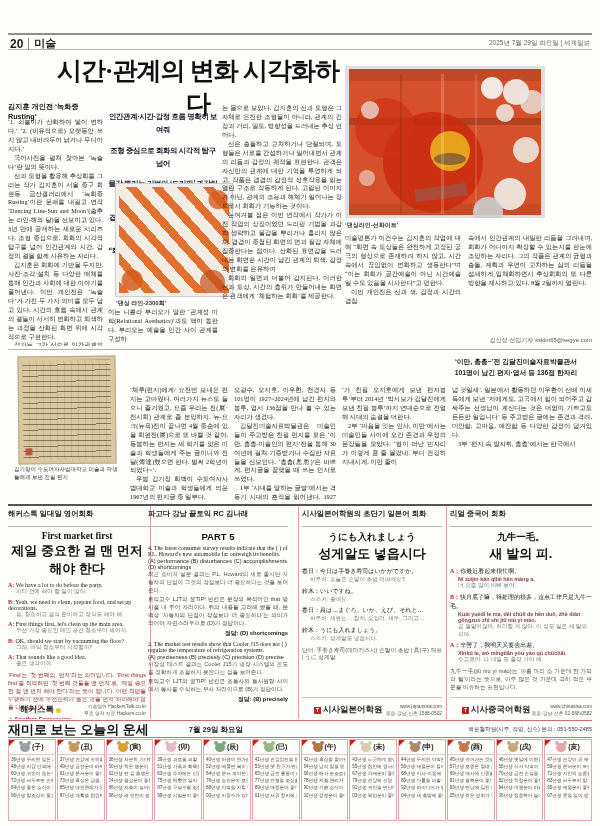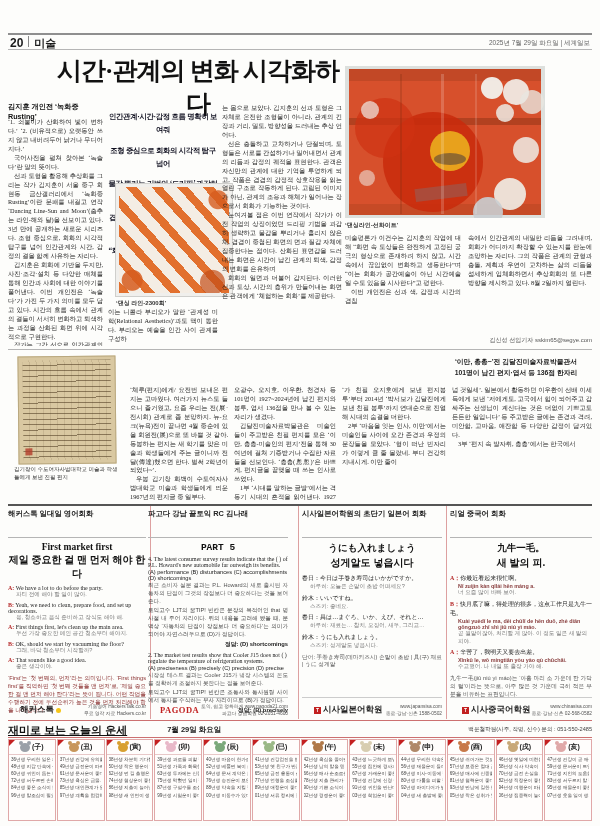--- a/index.html
+++ b/index.html
@@ -1,21 +1,21 @@
 <!DOCTYPE html>
 <html><head>
 <meta charset="utf-8">
 <style>
   html,body{margin:0;padding:0;background:#e9e9e6;}
   .page{position:relative;width:600px;height:826px;background:#fdfdfb;margin:0 auto;overflow:hidden;
         font-family:"Liberation Serif","DejaVu Serif",serif;color:#1c1c1c;}
   
   .rule-thick{position:absolute;left:8px;right:8px;height:2px;background:#8f8f8f;}
   .rule-thin{position:absolute;left:8px;right:8px;height:1px;background:#b5b5b5;}
-  .hdr-left{position:absolute;left:10px;top:36px;display:flex;gap:5px;
+  .hdr-left{position:absolute;left:10px;top:36px;display:flex;align-items:center;gap:5px;
             font-family:"Liberation Sans",sans-serif;}
   .hdr-no{font-size:12px;font-weight:bold;}
   .hdr-bar{width:1px;height:11px;background:#888;}
   .hdr-sec{font-size:11px;font-weight:bold;}
   .hdr-date{position:absolute;right:10px;top:39px;font-size:6.5px;color:#666;
             font-family:"Liberation Sans",sans-serif;}
   
   .headline1{position:absolute;left:48px;top:54px;width:300px;text-align:center;
              font-size:25px;font-weight:600;letter-spacing:-1px;color:#111;}
   .kicker{position:absolute;left:8px;top:102px;width:96px;font-size:7.2px;font-weight:bold;
@@ -48,24 +48,24 @@
   .headline2{position:absolute;left:130px;top:352px;width:302px;text-align:center;
              font-size:19px;font-weight:600;letter-spacing:-1px;color:#111;}
   .subhead2{position:absolute;left:438px;top:356px;width:156px;text-align:center;
             font-size:6.8px;font-weight:bold;line-height:11px;color:#222;
             font-family:"Liberation Sans",sans-serif;}
   
   .lesson-top{position:absolute;left:8px;right:8px;top:504px;height:2px;background:#555;}
   .vsep{position:absolute;top:506px;height:213px;width:1px;background:#dda0a0;}
   .lesson{position:absolute;top:506px;height:213px;overflow:hidden;
           font-family:"Liberation Sans",sans-serif;}
-  .lhead{font-size:7.4px;font-weight:bold;color:#222;padding:3px 0 18px;border-bottom:1px solid #b5b5b5;}
+  .lhead{font-size:7.4px;font-weight:bold;color:#222;padding:3px 0 7px;border-bottom:1px solid #b5b5b5;}
   .ltitle{font-size:9.5px;font-weight:bold;text-align:center;margin-top:4px;color:#111;
           font-family:"Liberation Serif",serif;}
-  .ltitle-ko{font-size:10px;font-weight:bold;text-align:center;margin:1px 0 4px;color:#111;}
+  .ltitle-ko{font-size:13px;font-weight:bold;text-align:center;margin:1px 0 4px;color:#111;}
   .dlg{margin:0 0 2.5px;}
   .dlg-h{font-size:6px;color:#222;font-family:"Liberation Serif",serif;}
   .dlg-h b{color:#b52a2a;}
   .dlg-p{font-size:5.4px;color:#8a4040;font-weight:bold;padding-left:8px;}
   .dlg-s{font-size:5.6px;color:#777;padding-left:8px;}
   .note{font-size:5.7px;line-height:1.4;color:#8a3030;text-align:justify;margin-top:4px;}
   .qtxt{font-size:5.9px;color:#222;font-family:"Liberation Serif",serif;margin-top:3px;}
   .qopt{font-size:5.7px;color:#222;margin:1px 0;}
   .qko{font-size:5.6px;color:#555;text-align:justify;}
   .qtip{font-size:5.6px;color:#444;text-align:justify;margin-top:1px;}
@@ -78,21 +78,21 @@
   .brand{font-size:8.5px;font-weight:bold;color:#222;display:flex;align-items:center;gap:2px;margin-left:12px;}
   .brand .dot{width:5px;height:5px;border-radius:50%;background:#f5c518;}
   .brand.pagoda{color:#c22020;font-family:"Liberation Serif",serif;letter-spacing:.5px;}
   .brand .flag{width:7px;height:7px;background:#c22020;display:inline-block;color:#fff;
                font-size:5px;line-height:7px;text-align:center;font-weight:bold;}
   .linfo{font-size:4.8px;color:#555;text-align:right;line-height:1.5;}
   
   .fort-top{position:absolute;left:8px;right:8px;top:720px;height:1px;background:#cc7070;}
   .fort-hrow{position:absolute;left:8px;right:8px;top:723px;height:14px;display:flex;align-items:center;
              font-family:"Liberation Sans",sans-serif;}
-  .fort-title{font-size:11px;font-weight:bold;color:#111;text-decoration:underline;}
+  .fort-title{font-size:13px;font-weight:bold;color:#111;}
   .fort-date{font-size:7.5px;font-weight:bold;color:#222;margin-left:40px;}
   .fort-contact{margin-left:auto;font-size:5.6px;color:#444;}
   .fort-hline{position:absolute;left:8px;right:8px;top:737px;height:1px;background:#cc7070;}
   .zrow{position:absolute;left:8px;right:8px;top:739px;height:82px;display:flex;gap:1px;}
   .zcell{flex:1;border:1px solid #e0a8a8;background:#fffdfc;position:relative;overflow:hidden;}
   .zcell:before{content:"";position:absolute;left:0;top:0;border-style:solid;
                 border-width:6px 6px 0 0;border-color:#c42020 transparent transparent transparent;}
   .zhead{display:flex;align-items:center;justify-content:center;gap:2px;height:14px;
          border-bottom:1px solid #e8c8c8;}
   .zicon{width:10px;height:9px;border-radius:50%;position:relative;display:inline-block;}
@@ -254,38 +254,31 @@
         </span>
       <span class="linfo">
         <div>기초영어 HackersTalk.co.kr</div>
           <div>무료 영작 자료 Hackers.co.kr</div>
       </span>
     </div>
   </div>
 
   <div class="lesson" style="left:148px;width:140px">
     <div class="lhead">파고다 강남 끝토익 RC 김나래</div>
-    <div class="ltitle" style="font-family:Liberation Mono, monospace">PART 5</div>
+    <div class="ltitle" style="font-family:Liberation Sans, sans-serif">PART 5</div>
     <div class="qtxt">4. The latest consumer survey results indicate that the (     ) of P.L. Howard's new automobile far outweigh its benefits.</div>
     <div class="qopt">(A) performance  (B) disturbances  (C) accomplishments  (D) shortcomings</div>
     <div class="qko">최근 소비자 설문 결과는 P.L. Howard의 새로 출시된 자동차의 단점이 그것의 장점보다 더 중요하다는 것을 보여준다.</div>
     <div class="qtip">토익고수 LJT의 꿀TIP! 빈칸은 문장의 목적어인 that 명사절 내 주어 자리이다. 뒤의 내용을 고려해 봤을 때, 문맥상 ‘자동차의 단점이 장점보다 더 중요하다’는 의미가 되어야 자연스러우므로 (D)가 정답이다.</div>
     <div class="qans">정답: (D) shortcomings</div>
     <div class="qtxt">2. The market test results show that Cooler J15 does not (     ) regulate the temperature of refrigeration systems.</div>
     <div class="qopt">(A) preciseness  (B) precisely  (C) precision  (D) precise</div>
     <div class="qko">시장성 테스트 결과는 Cooler J15가 냉장 시스템의 온도를 정확하게 조절하지 못한다는 점을 보여준다.</div>
     <div class="qtip">토익고수 LJT의 꿀TIP! 빈칸은 조동사와 동사원형 사이에서 동사를 수식하는 부사 자리이므로 (B)가 정답이다.</div>
     <div class="qans">정답: (B) precisely</div>
-    <div class="lfoot">
-      <span class="brand pagoda">PAGODA</span>
-      <span class="linfo">
-        <div>토익, 쉽고 정확하게 www.pagoda21.com</div>
-          <div>파고다 강남학원 02-2051-4600</div>
-      </span>
-    </div>
   </div>
 
   <div class="lesson" style="left:450px;width:142px">
     <div class="lhead">리얼 중국어 회화</div>
     <div class="ltitle">九牛一毛。</div>
     <div class="ltitle-ko">새 발의 피.</div>
     <div>
         <div class="dlg">
           <div class="dlg-h"><b>A：</b>你最近看起来很忙啊。</div>
           <div class="dlg-p">Nǐ zuìjìn kàn qǐlái hěn máng a.</div>

